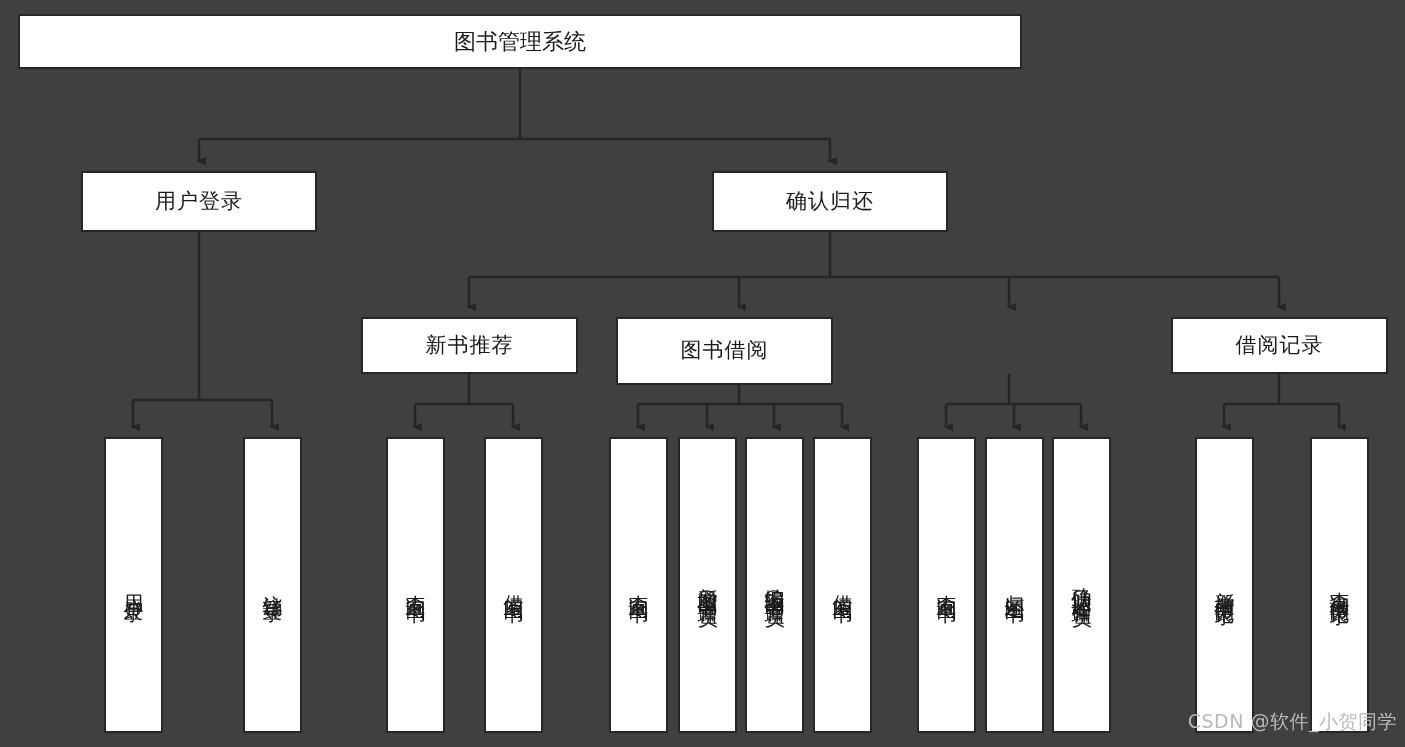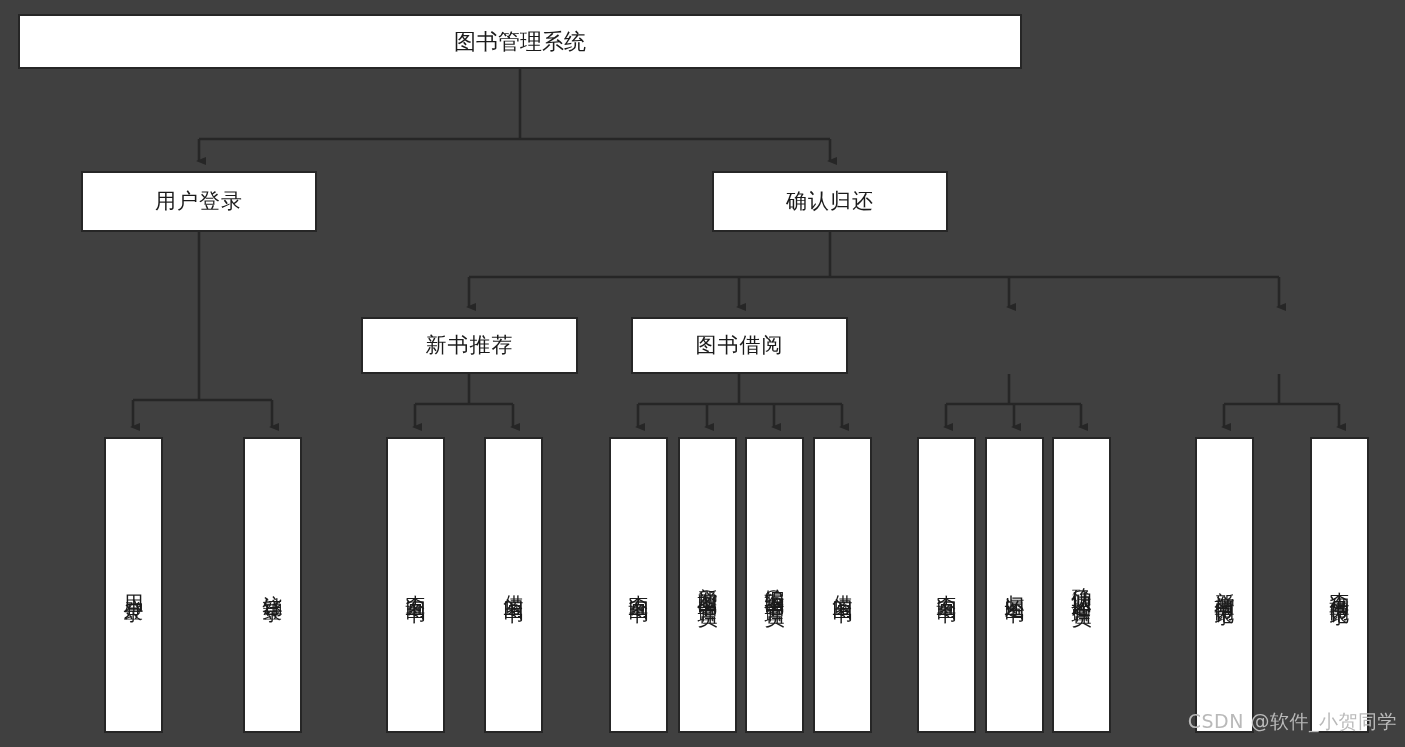--- a/index.html
+++ b/index.html
@@ -123,21 +123,22 @@
       <path d="M1339,404 L1339,427" marker-end="url(#arrow)"></path>
     </g>
   </svg>
 
   <div class="node root" style="left:18px; top:14px; width:1004px; height:55px;">图书管理系统</div>
 
   <div class="node horiz" style="left:81px; top:171px; width:236px; height:61px;">用户登录</div>
   <div class="node horiz" style="left:712px; top:171px; width:236px; height:61px;">确认归还</div>
 
   <div class="node horiz" style="left:361px; top:317px; width:217px; height:57px;">新书推荐</div>
-  <div class="node horiz" style="left:631px; top:317px; width:217px; height:57px;">图书借阅</div>
+  <div class="node horiz" style="left:616px; top:317px; width:217px; height:68px;">图书借阅</div>
+  <div class="node horiz" style="left:1171px; top:317px; width:217px; height:57px;">借阅记录</div>
 
   <div class="node vert" style="left:104px; top:437px; width:59px; height:296px;">
       <span class="vtext">用户登录</span>
     </div>
   <div class="node vert" style="left:243px; top:437px; width:59px; height:296px;">
       <span class="vtext">注销登录</span>
     </div>
   <div class="node vert" style="left:386px; top:437px; width:59px; height:296px;">
       <span class="vtext">查询图书</span>
     </div>

